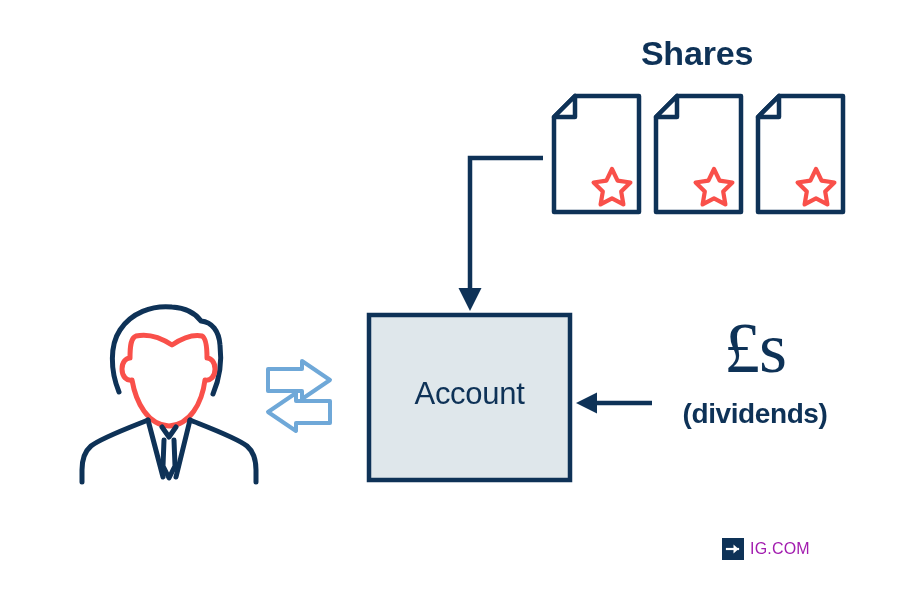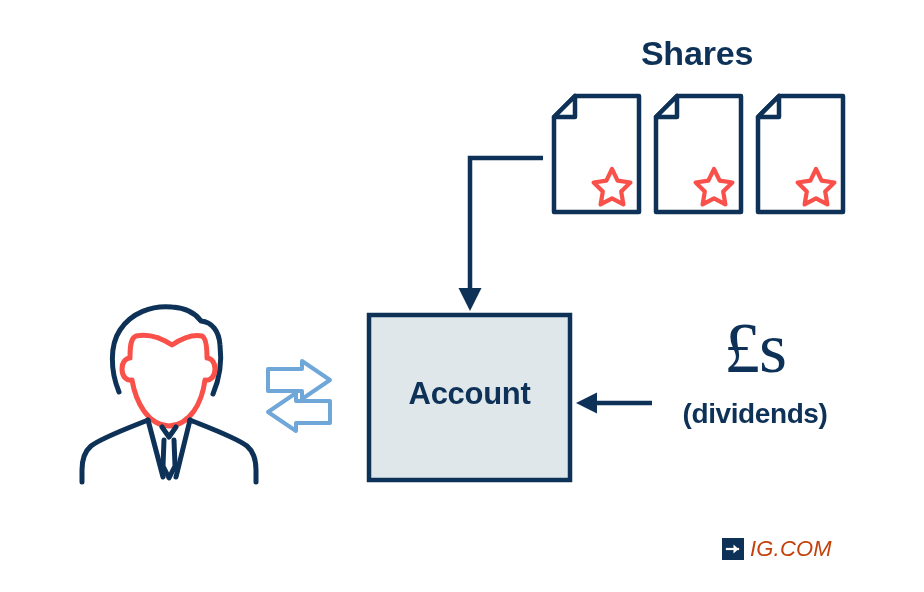--- a/index.html
+++ b/index.html
@@ -40,21 +40,21 @@
     font-weight: bold;
     letter-spacing: -0.2px;
     transform: translateX(235px);
   }
   #account-label {
     left: 369px;
     top: 378px;
     width: 201px;
     text-align: center;
     font-size: 31px;
-    font-weight: bold;
+    font-weight: normal;
     letter-spacing: -0.3px;
   }
   #pounds-label {
     left: 640px;
     top: 312px;
     width: 230px;
     text-align: center;
     font-family: "Liberation Serif", serif;
     font-size: 72px;
     font-weight: normal;
@@ -80,26 +80,25 @@
   }
   #brand .mark {
     width: 22px;
     height: 22px;
     background: #0e3257;
     display: block;
     position: relative;
   }
   #brand .mark svg { display: block; }
   #brand .word {
-    font-size: 22px;
+    font-size: 16px;
     font-weight: normal;
-    color: #c2410c;
+    color: #a21caf;
     letter-spacing: 0.2px;
     line-height: 1;
-    font-style: italic;
   }
 </style>
 </head>
 <body>
 
 <div id="stage">
 
   <svg class="layer" viewBox="0 0 924 592" xmlns="http://www.w3.org/2000/svg">
 
     <g>

